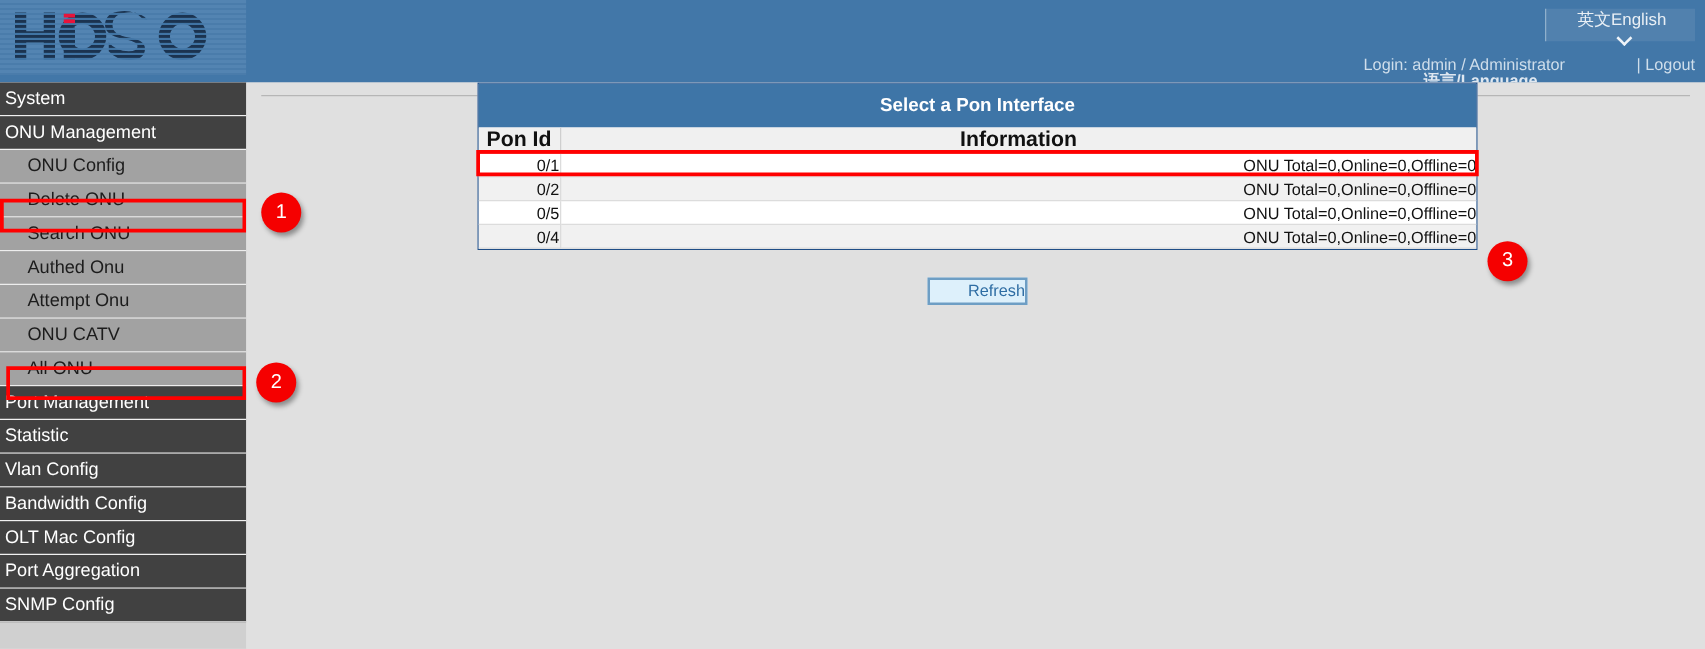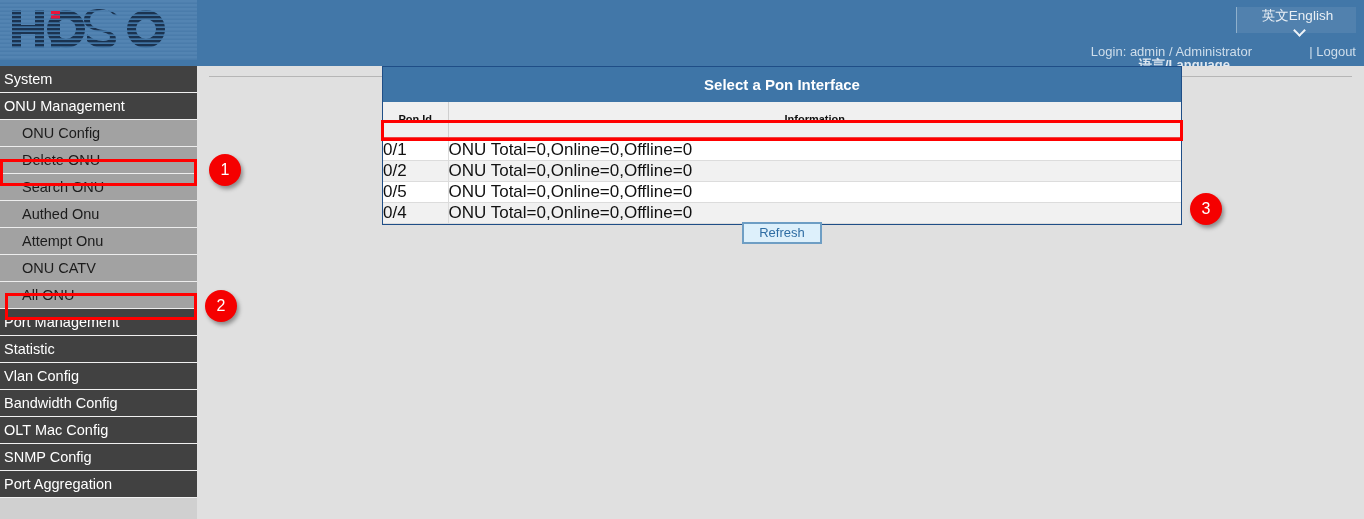--- a/index.html
+++ b/index.html
@@ -189,33 +189,33 @@
     font-size: 15px;
     font-weight: bold;
     text-align: center;
   }
   table.pon {
     width: 100%;
     border-collapse: collapse;
     table-layout: fixed;
   }
   table.pon th {
-    height: 36px;
-    font-size: 11px;
+    height: 20px;
+    font-size: 17px;
     font-weight: bold;
     color: #111111;
     background: #f0f0f0;
-    border-bottom: 3px solid #ef4444;
+    border-bottom: 1px solid #ef4444;
   }
   table.pon th.c-pon { width: 65px; border-right: 1px solid #cfcfcf; }
   table.pon td {
     height: 19px;
-    font-size: 17px;
+    font-size: 13px;
     color: #111111;
-    text-align: left;
+    text-align: right;
     border-bottom: 1px solid #dcdcdc;
   }
   table.pon td.c-pon { border-right: 1px solid #dcdcdc; }
   table.pon tr.alt td { background: #f1f1f1; }
   table.pon tr.plain td { background: #ffffff; }
 
   #hl-row01 {
     left: 184px;
     top: 54px;
     width: 802px;
@@ -225,21 +225,21 @@
   .refresh-btn {
     position: absolute;
     left: 545px;
     top: 156px;
     width: 80px;
     height: 22px;
     background: #ddf0fb;
     border: 2px solid #6e9ec4;
     color: #2f6da3;
     font-size: 13px;
-    text-align: center;
+    text-align: right;
     line-height: 18px;
     cursor: pointer;
     font-family: "Liberation Sans", sans-serif;
   }
 
   
   .badge {
     position: absolute;
     width: 32px;
     height: 32px;
@@ -317,22 +317,22 @@
       <div class="menu-sub">Search ONU</div>
       <div class="menu-sub">Authed Onu</div>
       <div class="menu-sub">Attempt Onu</div>
       <div class="menu-sub">ONU CATV</div>
       <div class="menu-sub">All ONU</div>
       <div class="menu-top">Port Management</div>
       <div class="menu-top">Statistic</div>
       <div class="menu-top">Vlan Config</div>
       <div class="menu-top">Bandwidth Config</div>
       <div class="menu-top">OLT Mac Config</div>
+      <div class="menu-top">Port Aggregation</div>
       <div class="menu-top">SNMP Config</div>
-      <div class="menu-top">Port Aggregation</div>
     </div>
 
     <div class="hl-box" id="hl-onu-mgmt"></div>
     <div class="hl-box" id="hl-attempt"></div>
 
     <div class="content">
       <div class="content-rule"></div>
 
       <div class="pon-table">
         <div class="pon-title">Select a Pon Interface</div>

